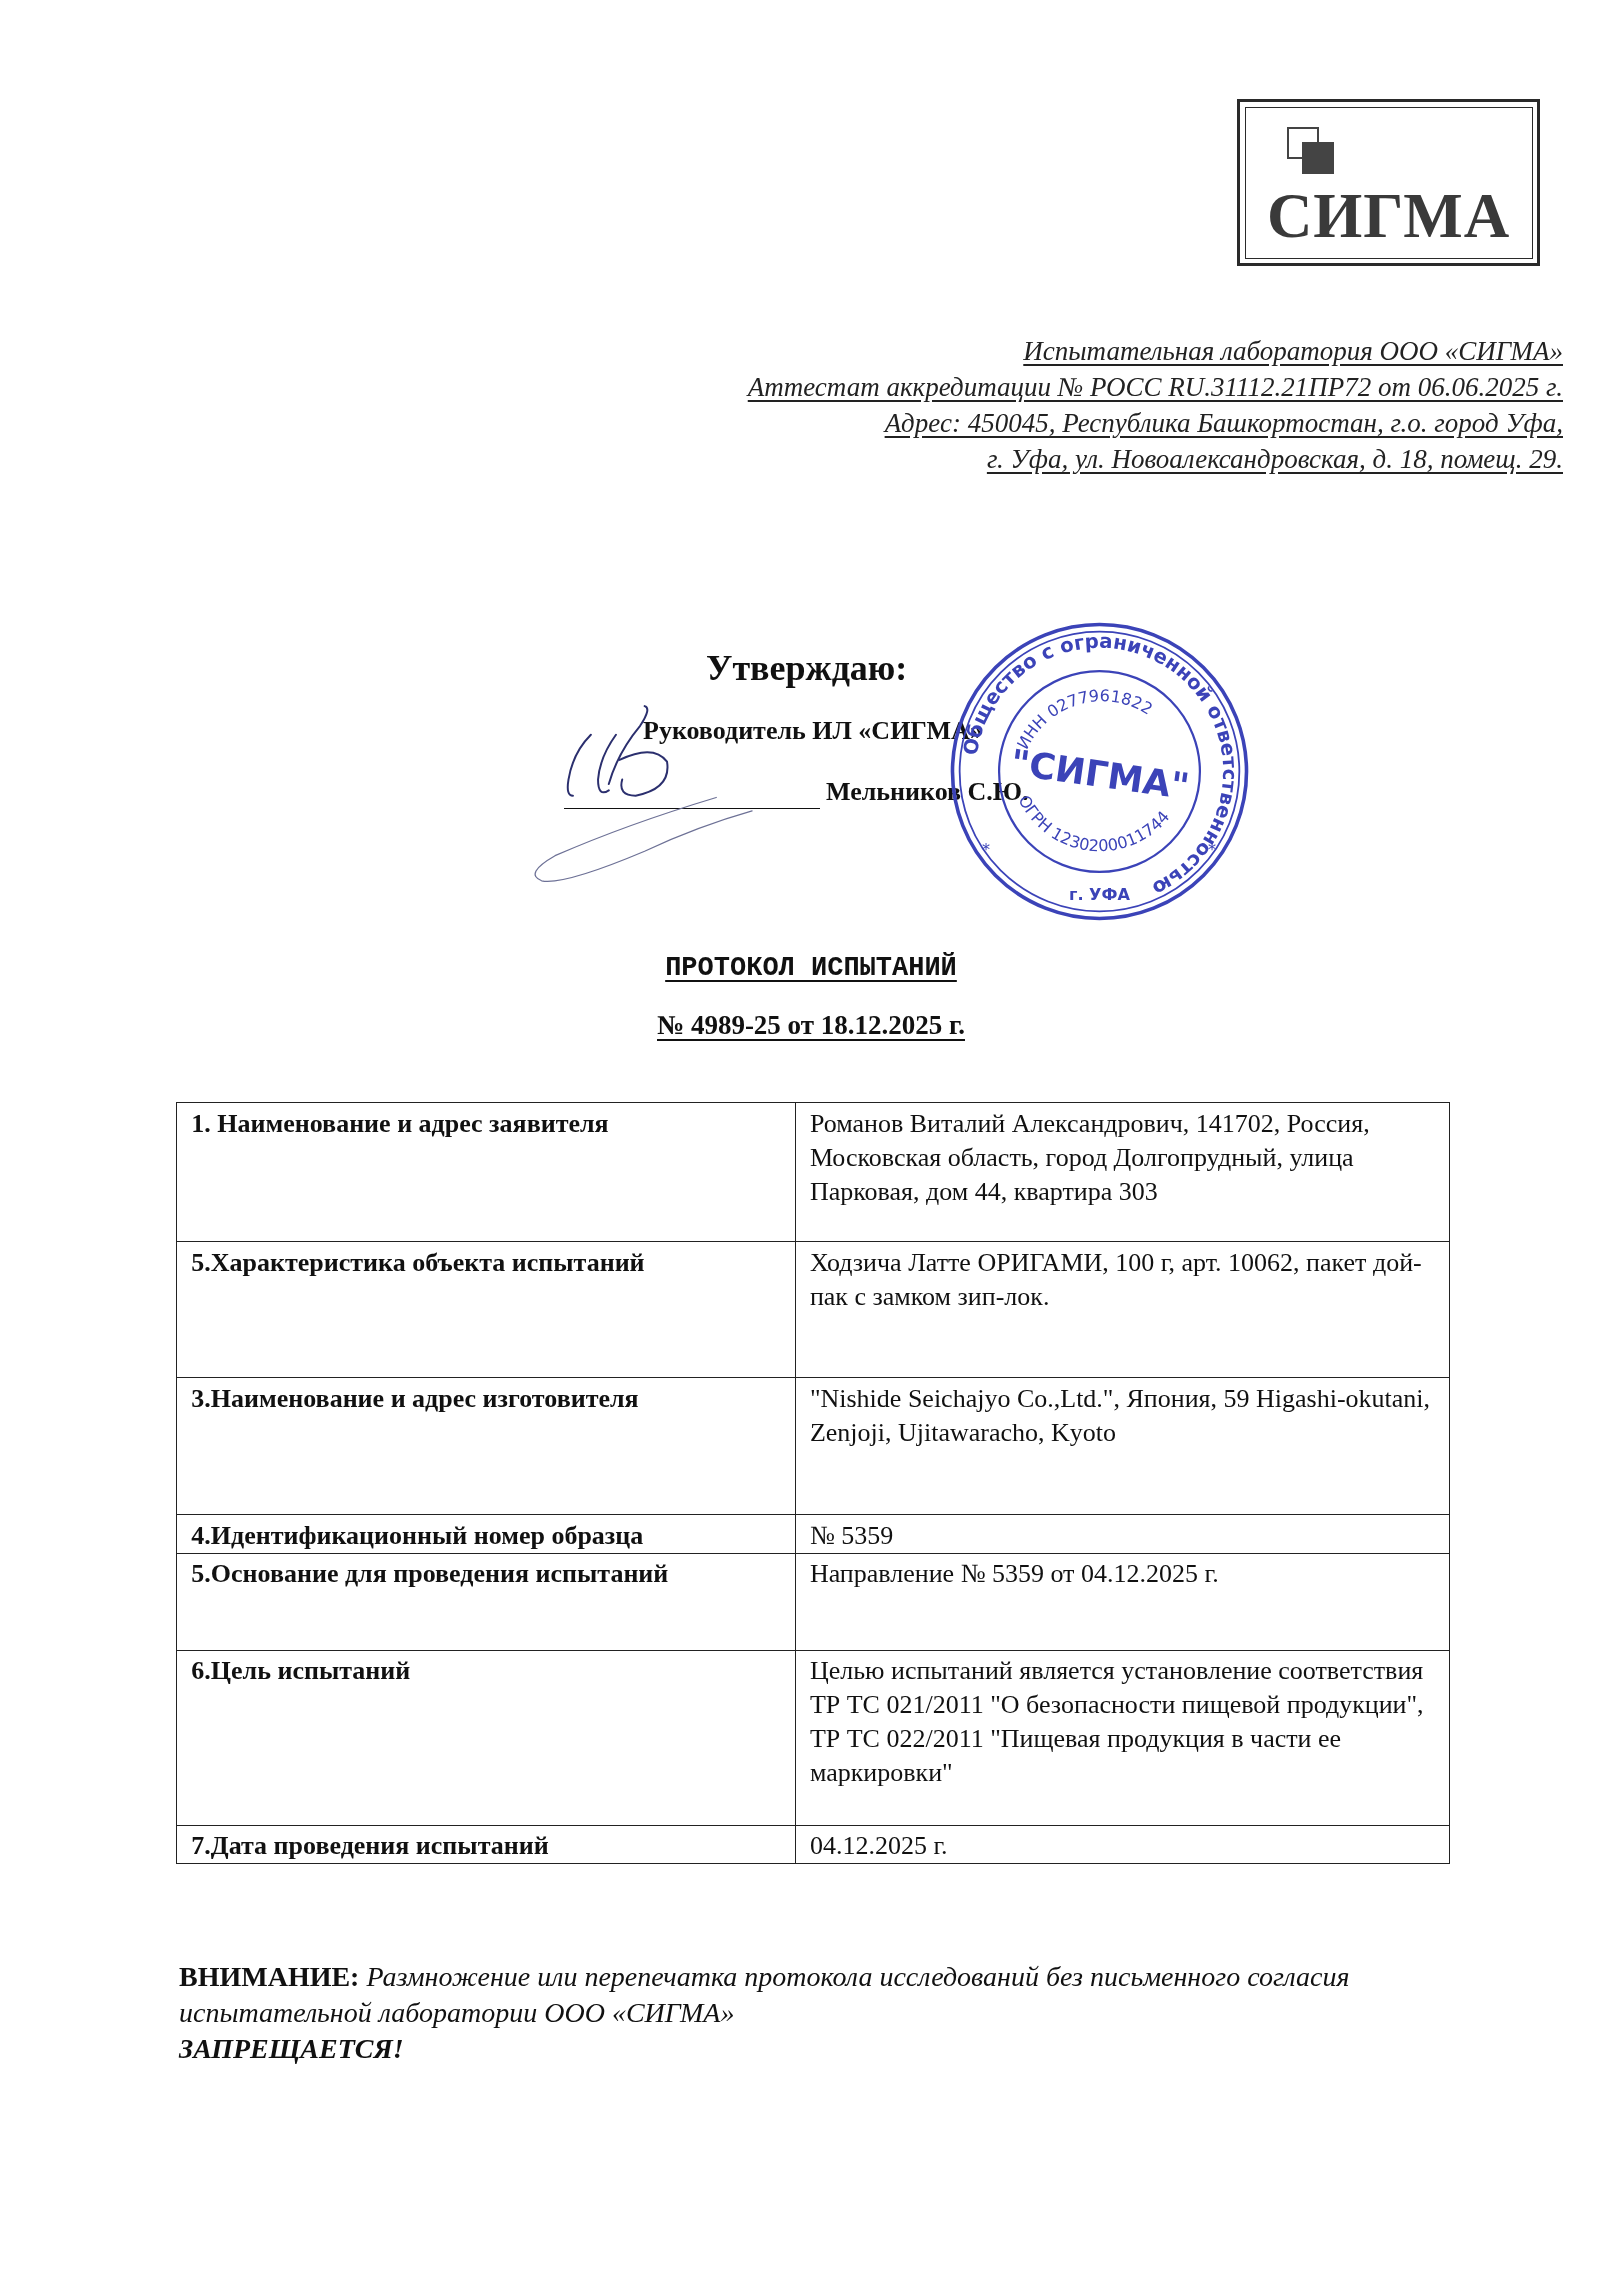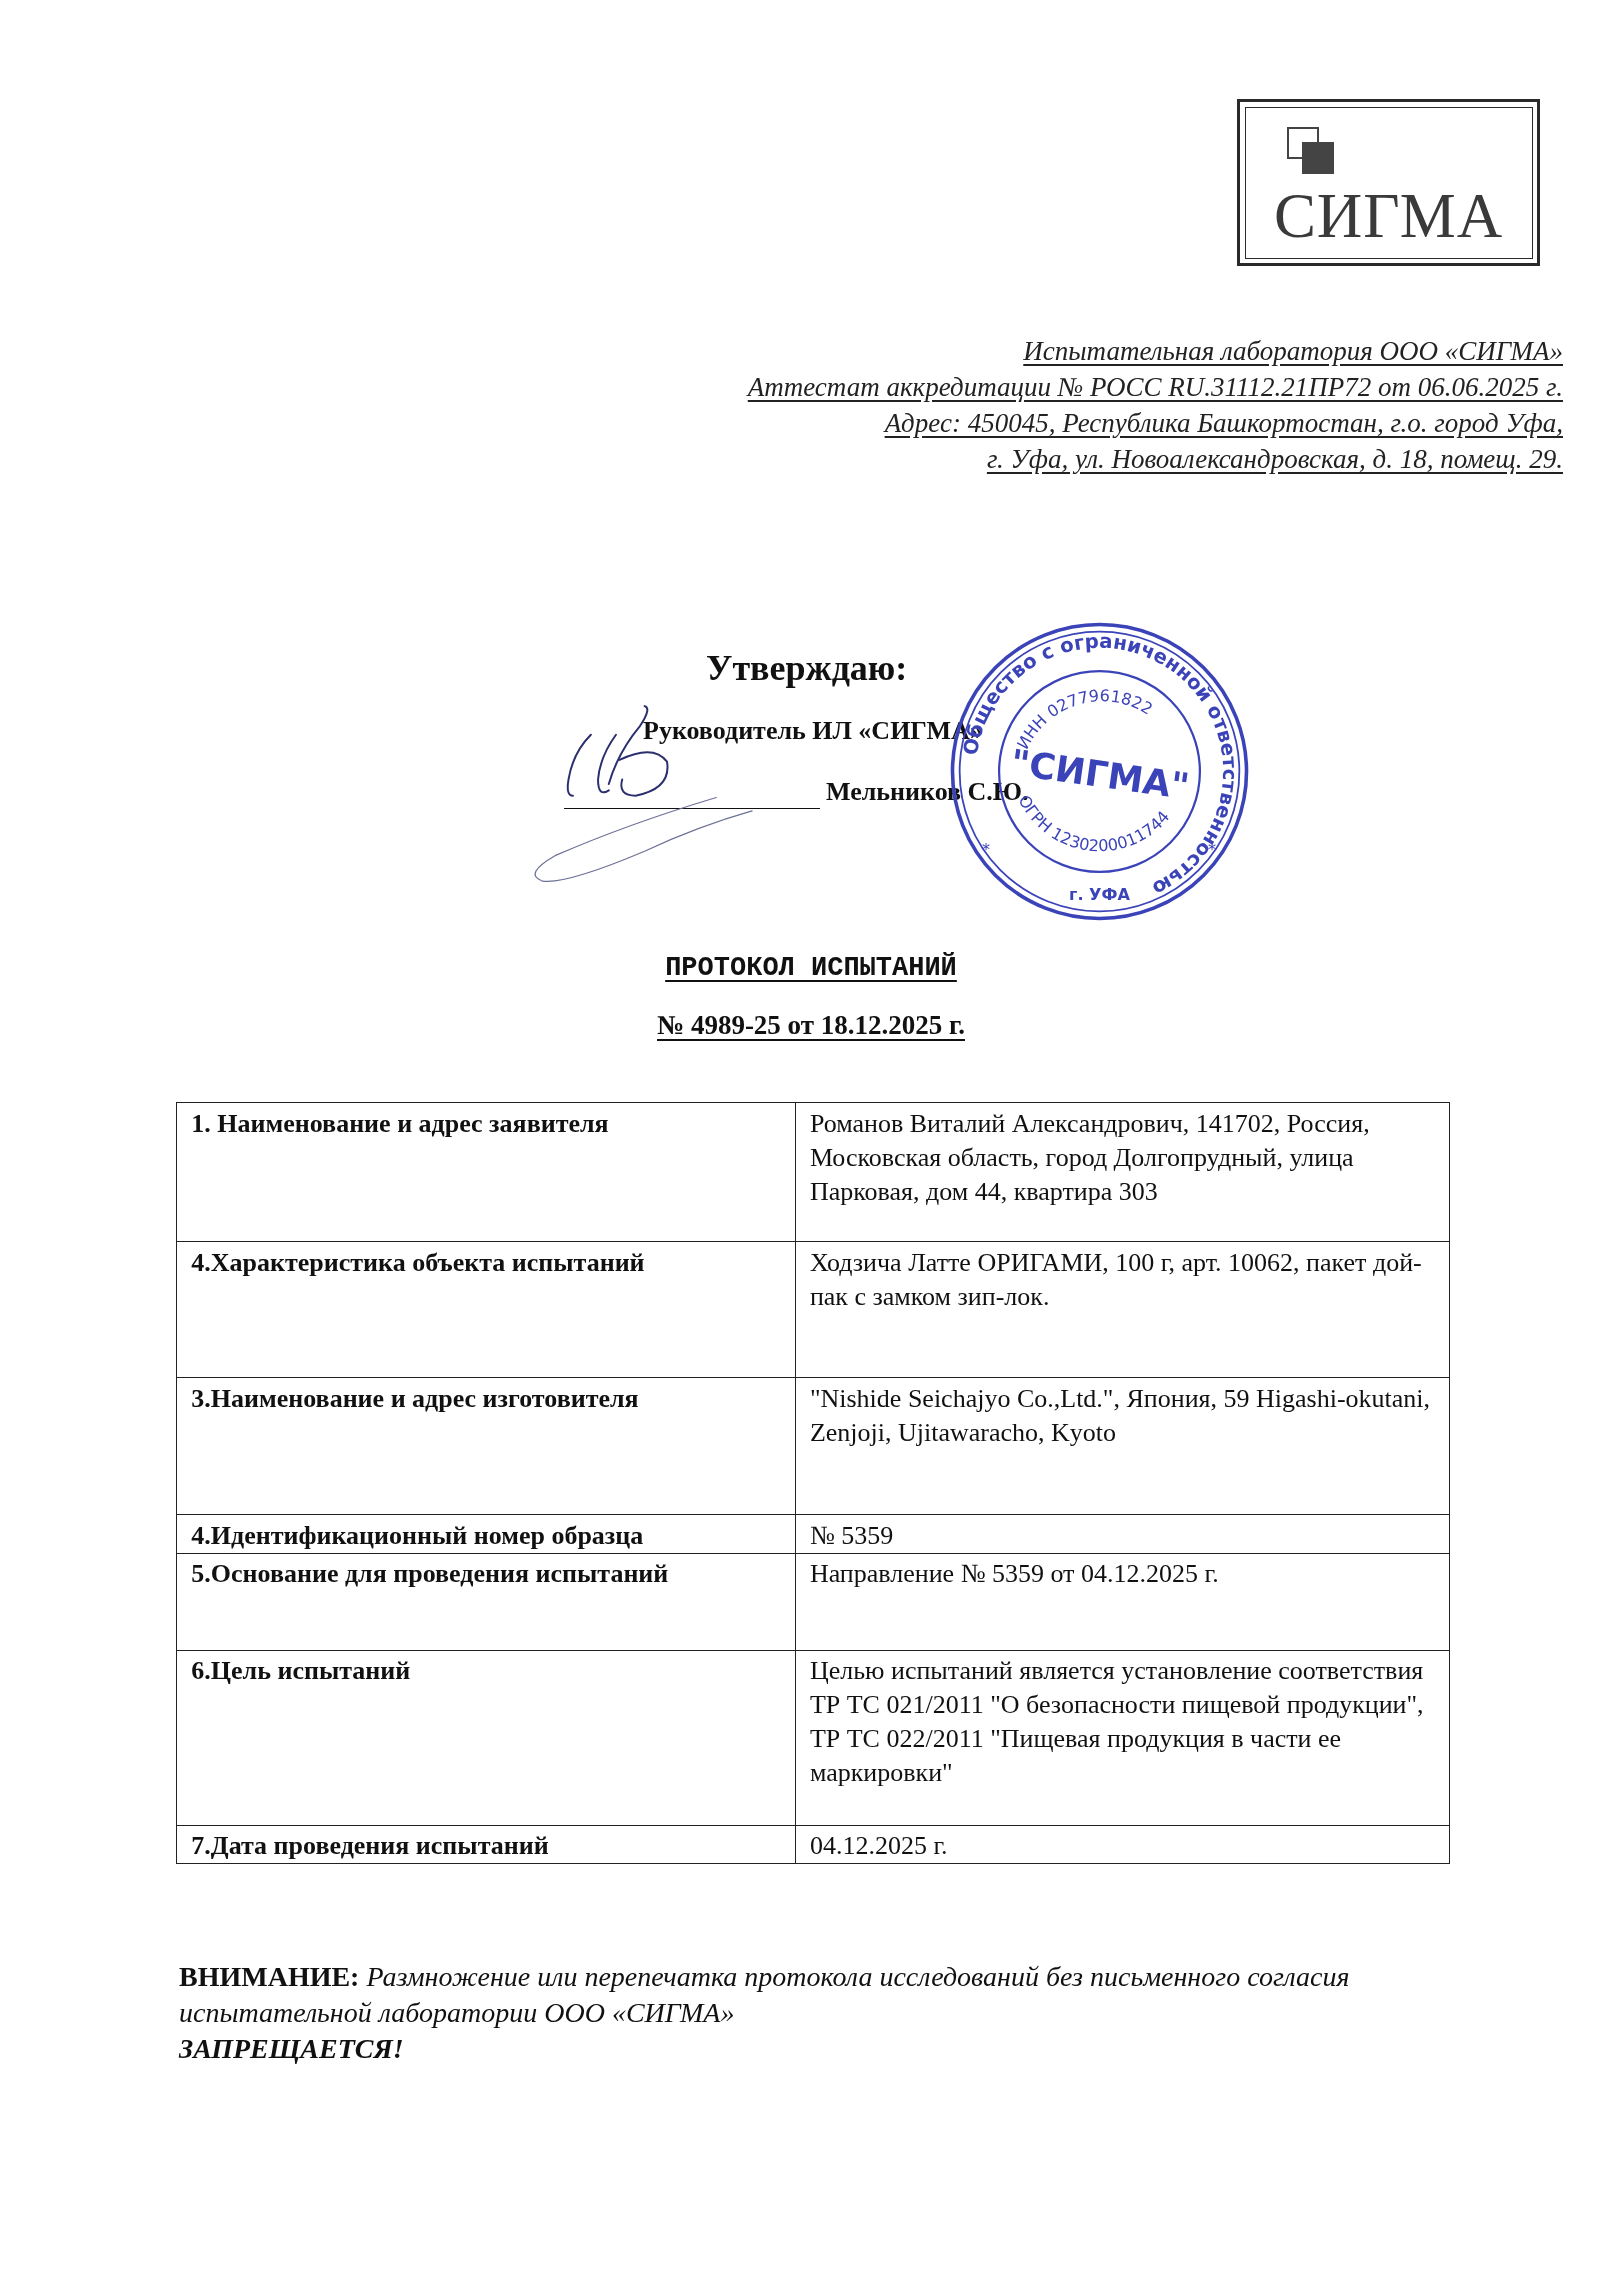--- a/index.html
+++ b/index.html
@@ -9,21 +9,21 @@
     
     .logo { position: absolute; left: 1237px; top: 99px; width: 303px; height: 167px;
             border: 3.6px solid #2a2a2a; box-sizing: border-box; }
     .logo-inner { position: absolute; left: 4.5px; top: 4.5px; right: 4.5px; bottom: 4.5px;
                   border: 1.8px solid #2a2a2a; }
     .logo-sq-outline { position: absolute; left: 41px; top: 19.7px; width: 32px; height: 32px;
                        border: 2.7px solid #444; box-sizing: border-box; }
     .logo-sq-fill { position: absolute; left: 56px; top: 34px; width: 32px; height: 32px;
                     background: #444; }
     .logo-text { position: absolute; left: 0; right: 0; top: 77px; text-align: center;
-                 font-family: "Liberation Serif", serif; font-weight: normal; font-size: 63px;
+                 font-family: "Liberation Serif", serif; font-weight: bold; font-size: 63px;
                  letter-spacing: 0.9px; color: #3a3a3a; line-height: 1; }
 
     
     .lab-header { position: absolute; right: 59px; top: 333px; text-align: right;
                   font-style: italic; font-size: 27px; line-height: 36px; color: #222; }
     .lab-header div { text-decoration: underline; text-underline-offset: 3.6px; }
 
     
     .approve-title { position: absolute; left: 706px; top: 647px; font-weight: bold; font-size: 36px; }
     .approve-role { position: absolute; left: 616px; top: 716px; font-weight: bold; font-size: 26px; margin-left: 27px; }
@@ -111,21 +111,21 @@
 <div class="doc-title">ПРОТОКОЛ ИСПЫТАНИЙ</div>
 <div class="doc-number">№ 4989-25 от 18.12.2025 г.</div>
 
 <table class="info-table">
   <tbody>
       <tr style="height:139px;">
     <td class="label">1. Наименование и адрес заявителя</td>
     <td class="value">Романов Виталий Александрович, 141702, Россия, Московская область, город Долгопрудный, улица Парковая, дом 44, квартира 303</td>
   </tr>
   <tr style="height:136px;">
-    <td class="label">4.Характеристика объекта испытаний</td>
+    <td class="label">5.Характеристика объекта испытаний</td>
     <td class="value">Ходзича Латте ОРИГАМИ, 100 г, арт. 10062, пакет дой-пак с замком зип-лок.</td>
   </tr>
   <tr style="height:137px;">
     <td class="label">3.Наименование и адрес изготовителя</td>
     <td class="value">"Nishide Seichajyo Co.,Ltd.", Япония, 59 Higashi-okutani, Zenjoji, Ujitawaracho, Kyoto</td>
   </tr>
   <tr style="height:36px;">
     <td class="label">4.Идентификационный номер образца</td>
     <td class="value">№ 5359</td>
   </tr>

